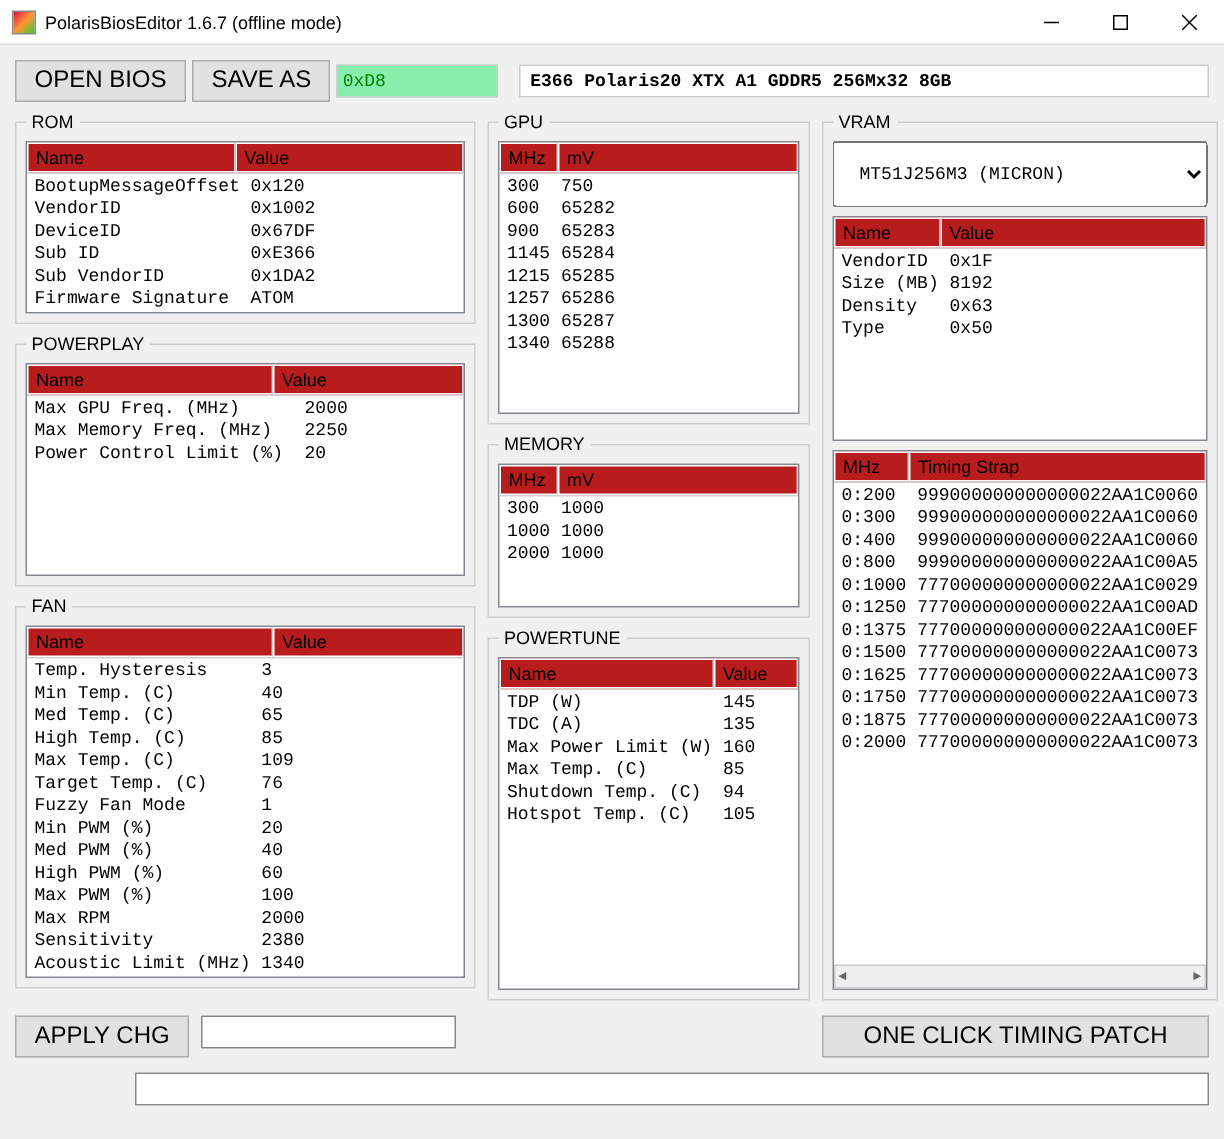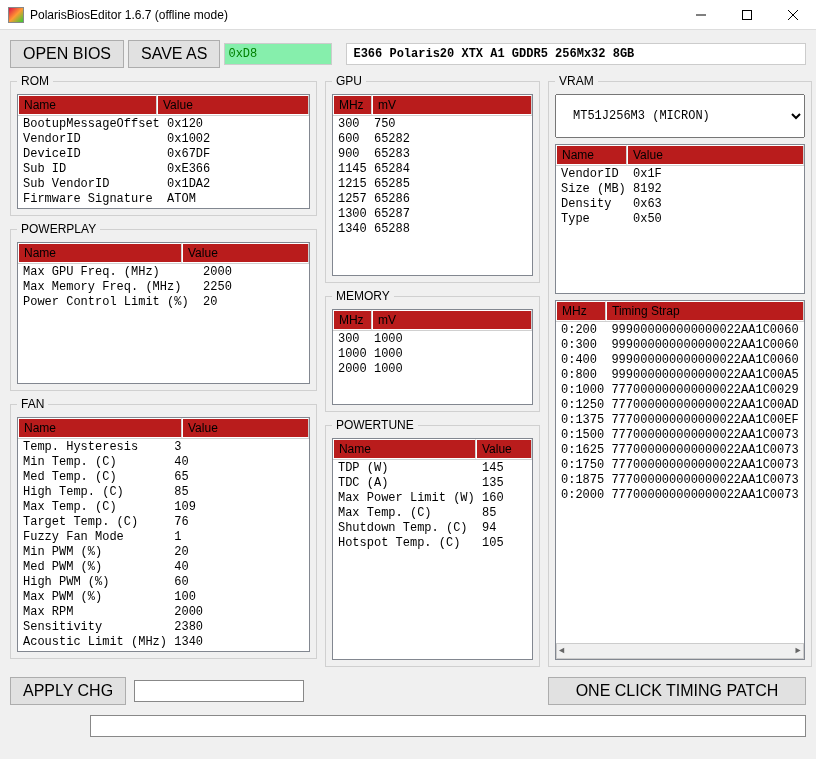--- a/index.html
+++ b/index.html
@@ -113,21 +113,21 @@
 .p-vram .c1 { width: 71px; } .p-vram .c2 { flex: 1; }
 .p-tim .c1 { width: 50px; } .p-tim .c2 { flex: 1; }
 select.vramsel {
   width: 100%;
   font-family: 'Courier New', monospace;
   font-size: 12px;
   padding: 13px;
 }
 .bottomrow1 {
   display: flex;
-  align-items: center;
+  align-items: flex-start;
   gap: 8px;
   margin-top: 4px;
 }
 .txtlong {
   border: 1px solid #888;
   background: #fff;
   height: 22px;
   padding: 2px;
 }
 .wide { flex:1; }

